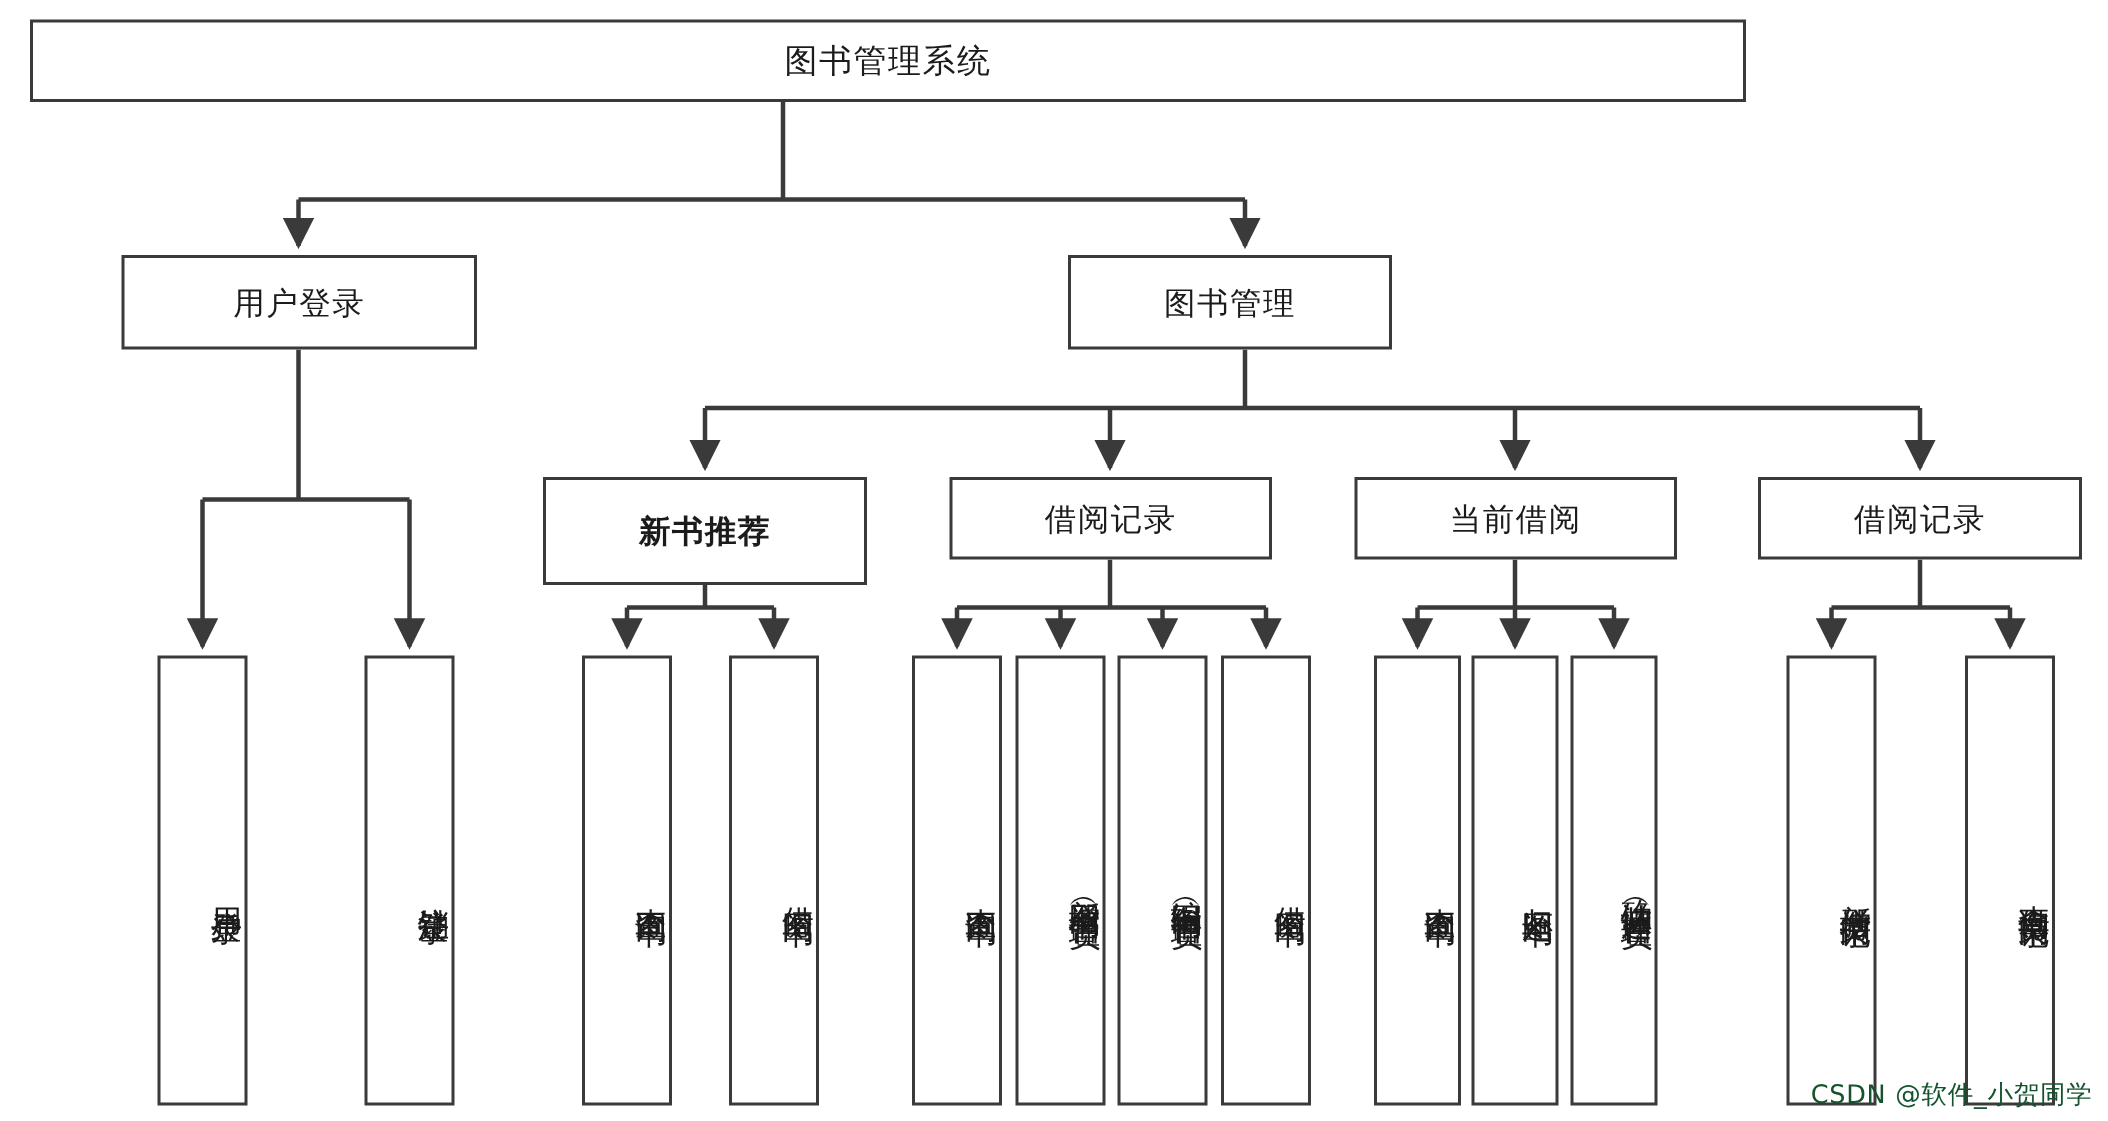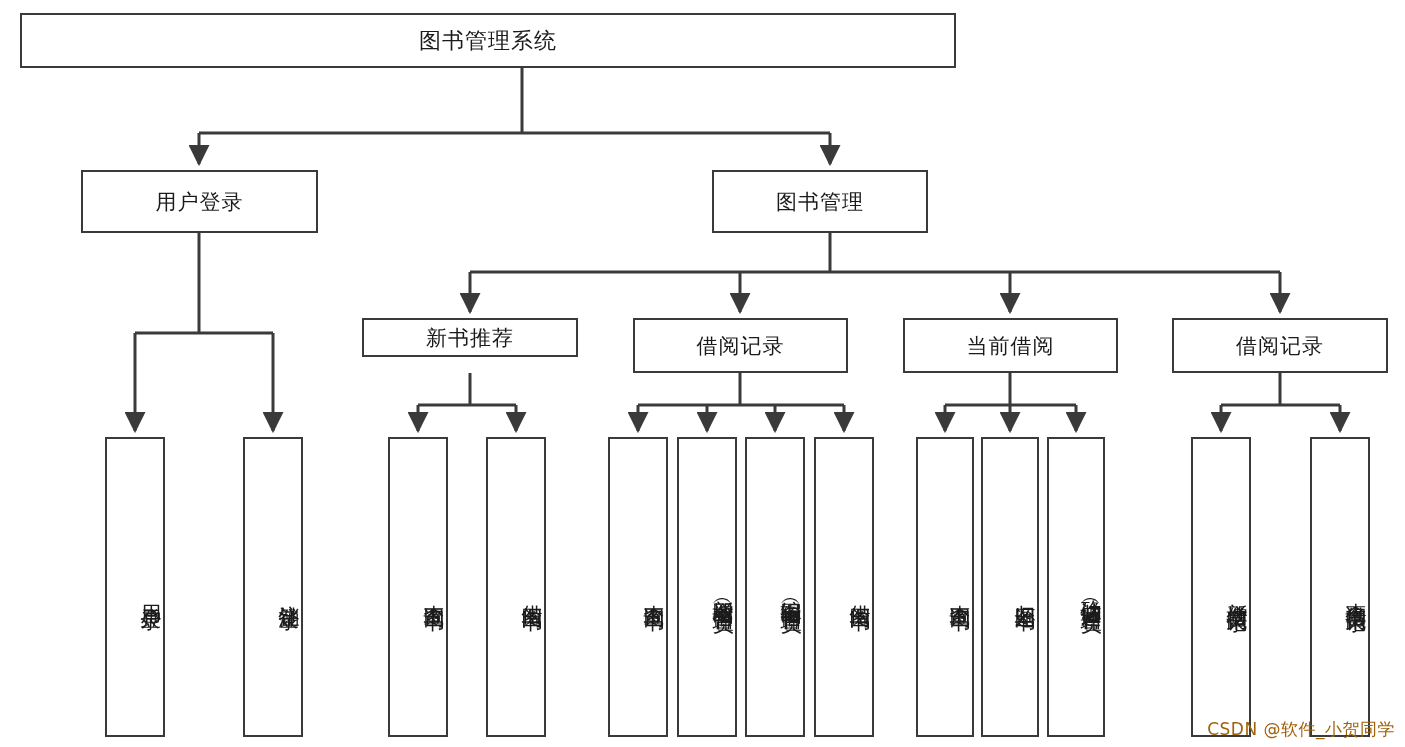--- a/index.html
+++ b/index.html
@@ -35,21 +35,21 @@
     justify-content:center;
     padding-top:10px;
     line-height:1.18;
     letter-spacing:2px;
   }
 
   .watermark{
     position:absolute;
     right:10px;bottom:6px;
     font-size:17px;
-    color:#a16207;
+    color:#14532d;
     white-space:nowrap;
     letter-spacing:0.5px;
     pointer-events:none;
   }
 </style>
 </head>
 <body>
 
 <div id="diagram">
 
@@ -96,24 +96,24 @@
       <path d="M 1010 405 L 1010 431" marker-end="url(#arrow)"></path>
       <path d="M 1076 405 L 1076 431" marker-end="url(#arrow)"></path>
 
       <path d="M 1280 373 L 1280 405"></path>
       <path d="M 1221 405 L 1340 405"></path>
       <path d="M 1221 405 L 1221 431" marker-end="url(#arrow)"></path>
       <path d="M 1340 405 L 1340 431" marker-end="url(#arrow)"></path>
     </g>
   </svg>
 
-  <div class="node h root" style="left: 20px; top: 13px; width: 936px; height: 55px;">图书管理系统</div>
+  <div class="node h root" style="left: 20px; top: 13px; width: 1144px; height: 55px;">图书管理系统</div>
   <div class="node h" style="left: 81px; top: 170px; width: 237px; height: 63px;">用户登录</div>
   <div class="node h" style="left: 712px; top: 170px; width: 216px; height: 63px;">图书管理</div>
-  <div class="node h" style="left: 362px; top: 318px; width: 216px; height: 39px;">新书推荐</div>
+  <div class="node h" style="left: 362px; top: 318px; width: 216px; height: 72px; font-weight: bold;">新书推荐</div>
   <div class="node h" style="left: 633px; top: 318px; width: 215px; height: 55px;">借阅记录</div>
   <div class="node h" style="left: 903px; top: 318px; width: 215px; height: 55px;">当前借阅</div>
   <div class="node h" style="left: 1172px; top: 318px; width: 216px; height: 55px;">借阅记录</div>
 
   <div class="node v" style="left: 105px; top: 437px; width: 60px; height: 300px;">用户登录</div>
   <div class="node v" style="left: 243px; top: 437px; width: 60px; height: 300px;">注销登录</div>
   <div class="node v" style="left: 388px; top: 437px; width: 60px; height: 300px;">查询图书</div>
   <div class="node v" style="left: 486px; top: 437px; width: 60px; height: 300px;">借阅图书</div>
   <div class="node v" style="left: 608px; top: 437px; width: 60px; height: 300px;">查询图书</div>
   <div class="node v" style="left: 677px; top: 437px; width: 60px; height: 300px;">新增图书（管理员）</div>

